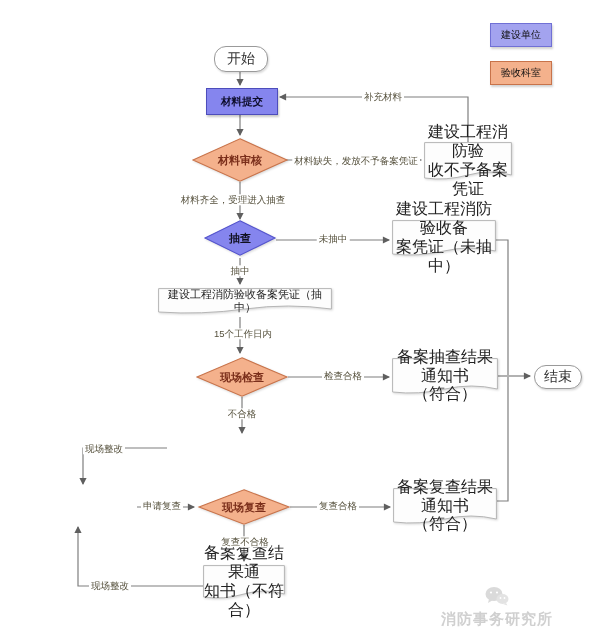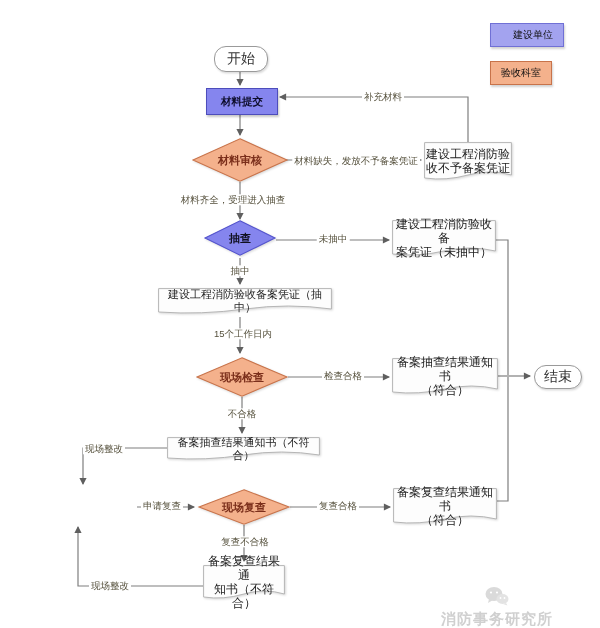--- a/index.html
+++ b/index.html
@@ -7,40 +7,40 @@
           font-family:"Liberation Sans","DejaVu Sans",sans-serif;}
   #edges{position:absolute;left:0;top:0;z-index:1;}
   #edges polyline{fill:none;stroke:#7f7f7f;stroke-width:1.2;}
   .shape{position:absolute;z-index:2;}
   .shape svg{position:absolute;left:0;top:0;overflow:visible;
              filter:drop-shadow(1px 1.5px 1px rgba(0,0,0,0.16));}
   .shape .label{position:absolute;left:0;top:0;width:100%;height:100%;
                 display:flex;align-items:center;justify-content:center;
                 text-align:center;white-space:pre-line;line-height:1.18;}
   .doc svg path{fill:#fdfdfd;stroke:#b5b5b5;stroke-width:1;}
-  .doc .label{font-size:12px;color:#222;}
+  .doc .label{font-size:16px;color:#222;}
   .doc.blue svg path{fill:#8585ee;stroke:#4d4dbb;}
   .doc.blue .label{font-weight:bold;color:#10102a;font-size:11.5px;}
   .doc.small .label{font-size:11px;}
   .diamond svg polygon{stroke-width:1.1;}
   .diamond.orange svg polygon{fill:#f4b18c;stroke:#c8734a;}
   .diamond.blue svg polygon{fill:#8585ee;stroke:#5252cc;}
   .diamond .label{font-size:11px;font-weight:bold;}
   .diamond.orange .label{color:#7b2f1b;}
   .diamond.blue .label{color:#101020;}
   .rect-node{position:absolute;z-index:2;background:#8585ee;border:1px solid #4d4dbb;
              box-shadow:1px 2px 2px rgba(0,0,0,0.22);display:flex;align-items:center;
              justify-content:center;font-size:10.5px;font-weight:bold;color:#0d0d2b;}
   .stadium{position:absolute;z-index:2;background:#ffffff;border:1px solid #9a9a9a;
            border-radius:12px;box-shadow:1px 1.5px 2px rgba(0,0,0,0.14);
            display:flex;align-items:center;justify-content:center;
            font-size:14px;color:#333;}
   .legend-box{position:absolute;z-index:2;display:flex;align-items:center;justify-content:center;
               font-size:10px;color:#111;box-shadow:1px 1.5px 2px rgba(0,0,0,0.18);}
-  .legend-blue{background:#a3a3ef;border:1px solid #7070d5;padding-left:12px;}
+  .legend-blue{background:#a3a3ef;border:1px solid #7070d5;}
   .legend-orange{background:#f4b18c;border:1px solid #c8734a;margin-top:8px;}
   .elabel{position:absolute;z-index:3;transform:translate(-50%,-50%);
           background:#ffffff;padding:0 2px;font-size:9.5px;color:#55503c;
           white-space:nowrap;line-height:1.2;}
   .watermark{position:absolute;z-index:2;left:441px;top:586px;display:flex;
              align-items:center;gap:4px;color:#d0d0d0;font-size:15px;
              font-weight:600;letter-spacing:1px;flex-direction:column;}
 </style>
 </head>
 <body>
@@ -126,26 +126,20 @@
       </svg>
     <div class="label">建设工程消防验收备案凭证（抽中）</div>
     </div>
   <div class="shape doc" style="left:392px;top:358px;width:106px;height:36px">
       <svg width="106" height="44">
         <path d="M0.6,0.6 H105.4 V31 Q79.5,25 53,31 Q26.5,37 0.6,34 Z"></path>
       </svg>
     <div class="label">备案抽查结果通知书
 （符合）</div>
     </div>
-  <div class="shape doc small" style="left:167px;top:437px;width:153px;height:23px">
-      <svg width="153" height="31">
-        <path d="M0.6,0.6 H152.4 V18 Q114.75,12 76.5,18 Q38.25,24 0.6,21 Z"></path>
-      </svg>
-    <div class="label">备案抽查结果通知书（不符合）</div>
-    </div>
   <div class="shape doc" style="left:393px;top:488px;width:104px;height:36px">
       <svg width="104" height="44">
         <path d="M0.6,0.6 H103.4 V31 Q78,25 52,31 Q26,37 0.6,34 Z"></path>
       </svg>
     <div class="label">备案复查结果通知书
 （符合）</div>
     </div>
   <div class="shape doc" style="left:203px;top:565px;width:82px;height:34px">
       <svg width="82" height="42">
         <path d="M0.6,0.6 H81.4 V29 Q61.5,23 41,29 Q20.5,35 0.6,32 Z"></path>

